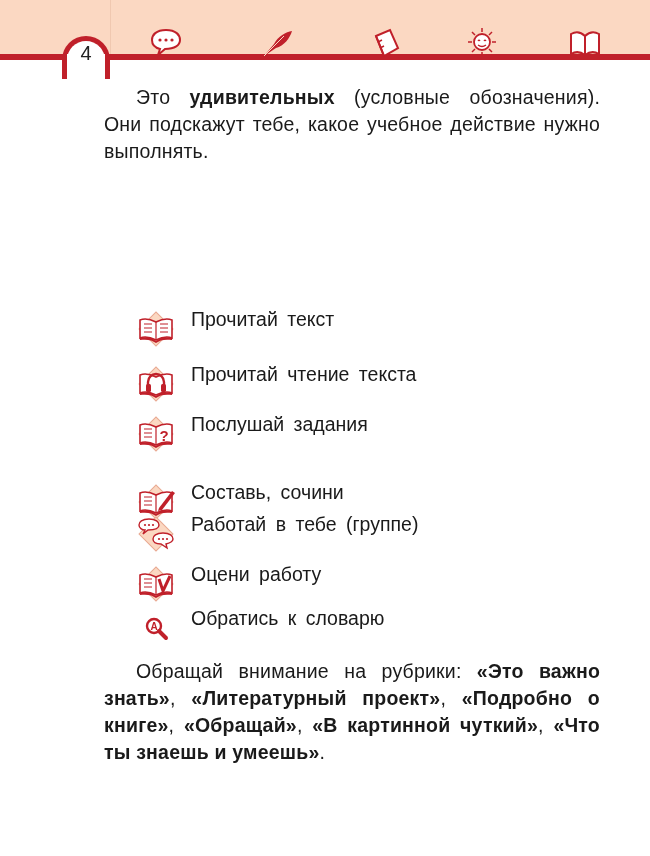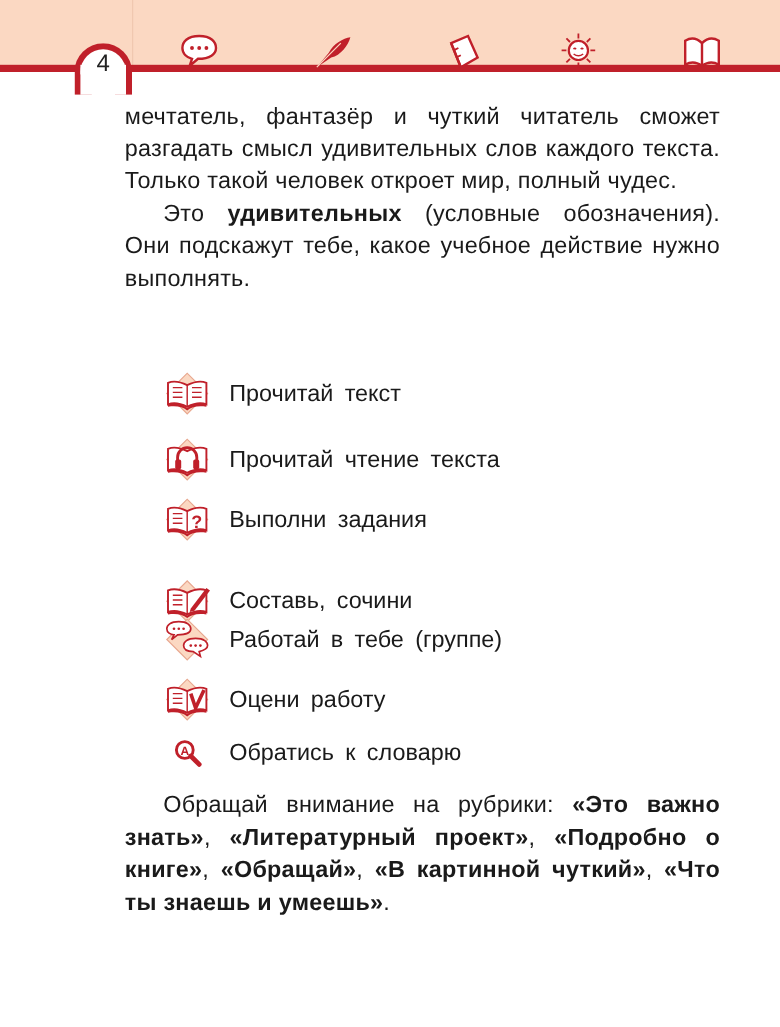--- a/index.html
+++ b/index.html
@@ -10,21 +10,21 @@
   .header-line { position:absolute; left:0; top:54px; width:650px; height:6px; background:#c0202a; }
   .page-tab { position:absolute; left:62px; top:36px; width:38px; height:38px; border:5px solid #c0202a;
               border-bottom:none; border-radius:24px 24px 0 0; background:#fff; box-sizing:content-box; }
   .page-tab-cover { position:absolute; left:67px; top:54px; width:38px; height:8px; background:#fff; }
   .page-num { position:absolute; left:62px; top:42px; width:48px; text-align:center; font-size:20px; color:#222; }
   .hicon { position:absolute; top:26px; width:34px; height:32px; }
   .text { position:absolute; left:104px; width:496px; font-size:19.5px; line-height:27px; letter-spacing:0.2px; }
   .p { text-align:justify; text-align-last:left; margin:0; }
   .ind { text-indent:32px; }
   b { font-weight:bold; }
-  .pict { position:absolute; left:135px; height:40px; display:flex; align-items:center; }
+  .pict { position:absolute; left:135px; height:40px; display:flex; }
   .pict .ico { width:42px; height:42px; position:relative; }
   .pict .lbl { position:absolute; left:56px; font-size:19.5px; white-space:nowrap; word-spacing:4px; }
 </style>
 </head>
 <body>
 
 <div class="header"></div>
 <div class="header-divider"></div>
 <div class="header-line"></div>
 <div class="page-tab"></div>
@@ -59,21 +59,20 @@
       <line x1="10" y1="23" x2="7" y2="26"></line>
   </g>
   <path d="M13 15 q1 -1.5 2 0 M19 15 q1 -1.5 2 0 M13 19 q4 3 8 0" stroke="#c0202a" stroke-width="1.3" fill="none"></path>
 </svg>
 <svg class="hicon" style="left:568px" viewBox="0 0 34 32">
   <path d="M3 8 C8 5 13 6 17 10 C21 6 26 5 31 8 L31 28 C26 25 21 26 17 29 C13 26 8 25 3 28 Z" fill="#fff" stroke="#c0202a" stroke-width="2"></path>
   <path d="M17 10 L17 29" stroke="#c0202a" stroke-width="2"></path>
 </svg>
 
 <div class="text" style="top:84px">
-  <p class="p">мечтатель, фантазёр и чуткий читатель сможет разгадать смысл удивительных слов каждого текста. Только такой человек откроет мир, полный чудес.</p>
   <p class="p ind"><span>Это </span><b>удивительных</b><span> (условные обозначения). Они подскажут тебе, какое учебное действие нужно выполнять.</span></p>
 </div>
 
 <div class="pict" style="top:308px">
   <svg class="ico" viewBox="0 0 42 42">
     <rect x="9" y="9" width="24" height="24" transform="rotate(45 21 21)" fill="#fbd8c2" stroke="#e8a890"></rect>
     <path d="M5 12 C10 10 15 11 21 14 C27 11 32 10 37 12 L37 30 C32 28 27 29 21 32 C15 29 10 28 5 30Z" fill="#fff" stroke="#c0202a" stroke-width="1.6"></path>
     <path d="M21 14 V32 M9 16 h8 M9 20 h8 M9 24 h8 M25 16 h8 M25 20 h8 M25 24 h8" stroke="#c0202a" stroke-width="1.2"></path>
     <path d="M5 30 C12 28 17 30 21 33 C25 30 30 28 37 30 L37 32 C30 31 25 32 21 35 C17 32 12 31 5 32Z" fill="#c0202a"></path>
   </svg>
@@ -93,21 +92,21 @@
 </div>
 
 <div class="pict" style="top:413px">
   <svg class="ico" viewBox="0 0 42 42">
     <rect x="9" y="9" width="24" height="24" transform="rotate(45 21 21)" fill="#fbd8c2" stroke="#e8a890"></rect>
     <path d="M5 12 C10 10 15 11 21 14 C27 11 32 10 37 12 L37 30 C32 28 27 29 21 32 C15 29 10 28 5 30Z" fill="#fff" stroke="#c0202a" stroke-width="1.6"></path>
     <path d="M21 14 V32 M9 16 h8 M9 20 h8 M9 24 h8" stroke="#c0202a" stroke-width="1.2"></path>
     <text x="29" y="28" font-size="15" font-weight="bold" text-anchor="middle" fill="#c0202a" font-family="Liberation Sans, sans-serif">?</text>
     <path d="M5 30 C12 28 17 30 21 33 C25 30 30 28 37 30 L37 32 C30 31 25 32 21 35 C17 32 12 31 5 32Z" fill="#c0202a"></path>
   </svg>
-  <span class="lbl">Выполни задания</span>
+  <span class="lbl">Послушай задания</span>
 </div>
 
 <div class="pict" style="top:481px">
   <svg class="ico" viewBox="0 0 42 42">
     <rect x="9" y="9" width="24" height="24" transform="rotate(45 21 21)" fill="#fbd8c2" stroke="#e8a890"></rect>
     <path d="M5 12 C10 10 15 11 21 14 C27 11 32 10 37 12 L37 30 C32 28 27 29 21 32 C15 29 10 28 5 30Z" fill="#fff" stroke="#c0202a" stroke-width="1.6"></path>
     <path d="M21 14 V32 M9 16 h8 M9 20 h8 M9 24 h8" stroke="#c0202a" stroke-width="1.2"></path>
     <path d="M24 27 L37 10 L40 12 L27 29 L23 30Z" fill="#c0202a"></path>
     <path d="M5 30 C12 28 17 30 21 33 C25 30 30 28 37 30 L37 32 C30 31 25 32 21 35 C17 32 12 31 5 32Z" fill="#c0202a"></path>
   </svg>

